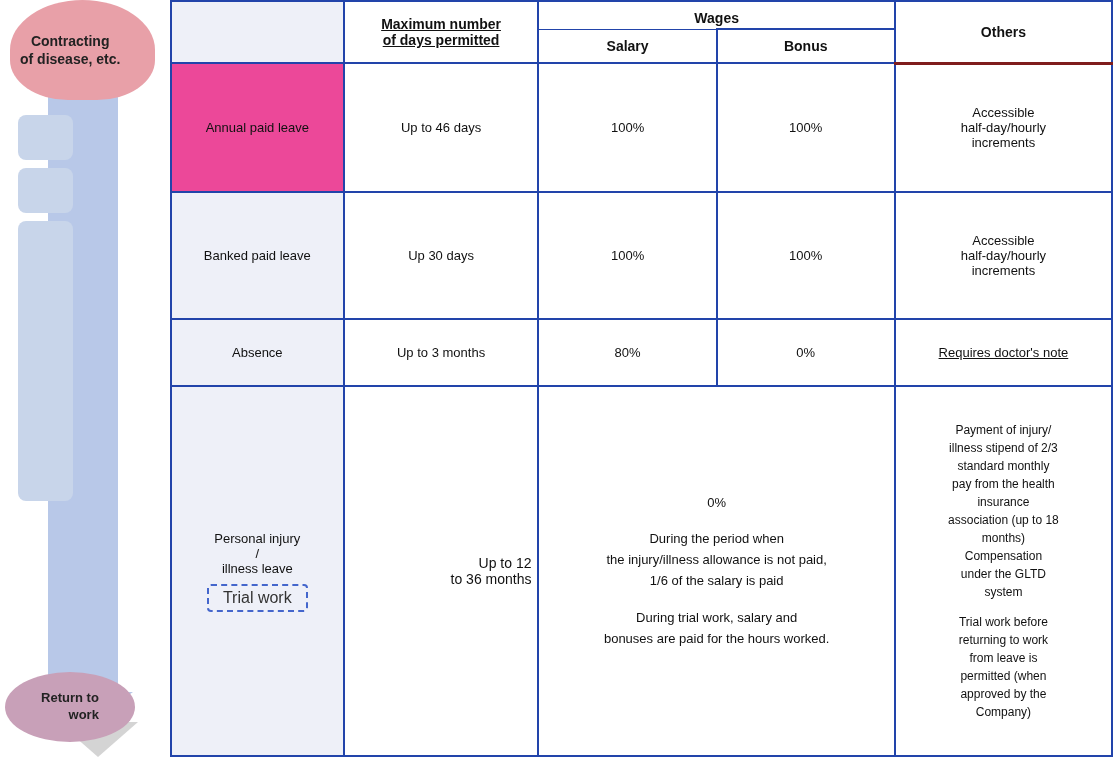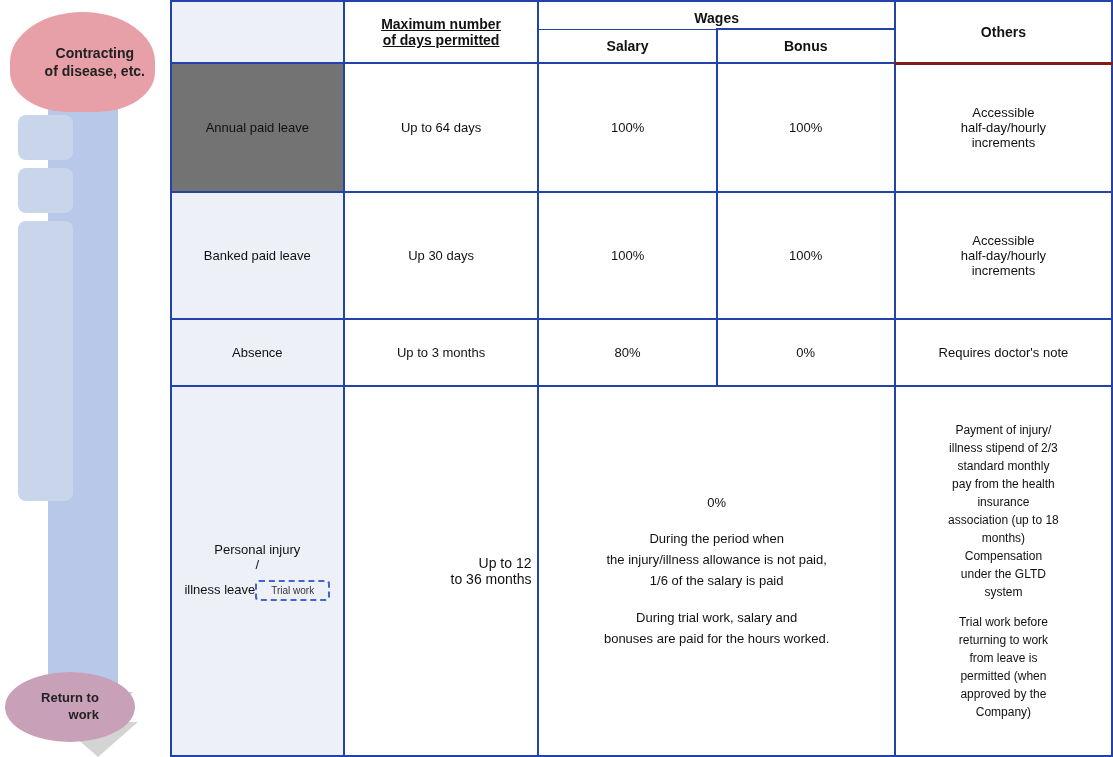--- a/index.html
+++ b/index.html
@@ -22,29 +22,29 @@
     
     .left-panel {
       width: 170px;
       position: relative;
       flex-shrink: 0;
     }
 
     
     .cloud-shape {
       position: absolute;
-      top: 12px;
+      top: 0;
       left: 10px;
       width: 145px;
       height: 100px;
       background: #e8a0a8;
       border-radius: 50% 50% 40% 40%;
       display: flex;
       align-items: center;
-      justify-content: flex-end;
+      justify-content: flex-start;
       text-align: center;
       padding: 10px;
       z-index: 2;
     }
     .cloud-shape-text {
       font-weight: bold;
       font-size: 14px;
       color: #222;
       line-height: 1.3;
     }
@@ -230,23 +230,23 @@
             <span>Salary</span>
           </th>
           <th class="col-bonus">
             <span>Bonus</span>
           </th>
         </tr>
       </thead>
       <tbody>
 
         <tr>
-            <td style="background: #737373; text-align: center; vertical-align: middle; font-size: 13px; width: 155px;">Annual paid leave</td>
-          <td>
-            <span>Up to 64 days</span>
+            <td style="background: #ec4899; text-align: center; vertical-align: middle; font-size: 13px; width: 155px;">Annual paid leave</td>
+          <td>
+            <span>Up to 46 days</span>
           </td>
           <td>
             <span>100%</span>
           </td>
           <td>
             <span>100%</span>
           </td>
           <td style="text-align:center;">
             <span>Accessible<br>half-day/hourly<br>increments</span>
           </td>
@@ -272,27 +272,27 @@
             <td style="background: rgb(238, 240, 248); text-align: center; vertical-align: middle; font-size: 13px; width: 155px;">Absence</td>
           <td>
             <span>Up to 3 months</span>
           </td>
           <td>
             <span>80%</span>
           </td>
           <td>
             <span>0%</span>
           </td>
-          <td style="">
+          <td style="text-decoration:underline;">
             <span>Requires doctor's note</span>
           </td>
         </tr>
 
         <tr style="height: 370px;">
-            <td style="background: rgb(238, 240, 248); text-align: center; vertical-align: middle; font-size: 13px; width: 155px;">Personal injury<br>/<br>illness leave<div style="display: inline-block; border: 2px dashed rgb(68, 102, 204); padding: 3px 14px; border-radius: 4px; font-size: 10px; margin-top: 8px; color: rgb(51, 51, 51);">Trial work</div></td>
+            <td style="background: rgb(238, 240, 248); text-align: center; vertical-align: middle; font-size: 13px; width: 155px;">Personal injury<br>/<br>illness leave<div style="display: inline-block; border: 2px dashed rgb(68, 102, 204); padding: 3px 14px; border-radius: 4px; font-size: 16px; margin-top: 8px; color: rgb(51, 51, 51);">Trial work</div></td>
           <td style="vertical-align:middle; text-align:right; font-size:14px;">
             <span>Up to 12<br>to 36 months</span>
           </td>
           <td colspan="2" style="text-align:center; vertical-align:middle; font-size:13px; line-height:1.6;">
             <div>
               <div style="font-weight:normal; margin-bottom:16px;">0%</div>
               <div style="margin-bottom:16px;">During the period when<br>the injury/illness allowance is not paid,<br>1/6 of the salary is paid</div>
               <div>During trial work, salary and<br>bonuses are paid for the hours worked.</div>
             </div>
           </td>

